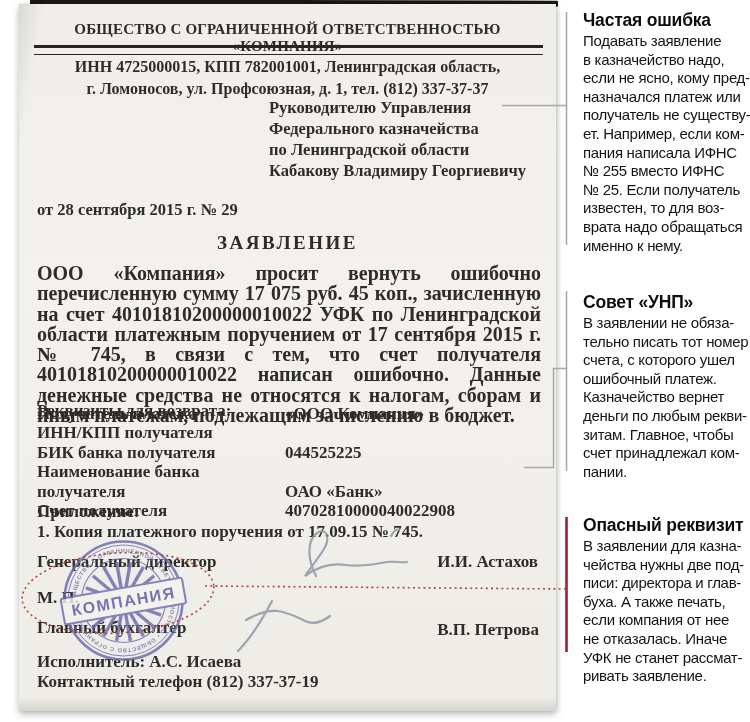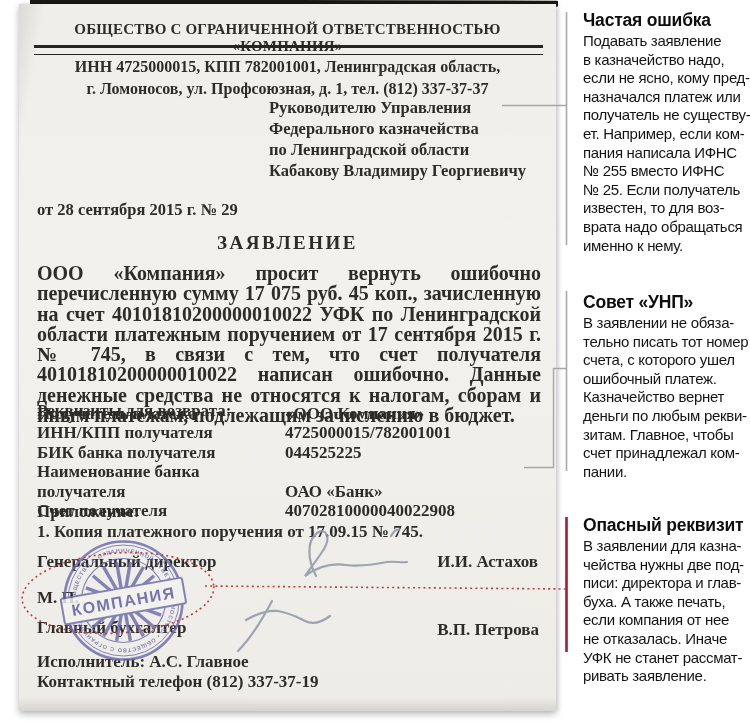--- a/index.html
+++ b/index.html
@@ -97,21 +97,20 @@
       <div class="abs req-heading">Реквизиты для возврата:</div>
       <div class="abs requisites">
 
           <div class="req-row">
             <span class="req-label">Получатель платежа</span>
             <span class="req-value">«ООО Компания»</span>
           </div>
 
           <div class="req-row">
             <span class="req-label">ИНН/КПП получателя</span>
-            <span class="req-value">4725000015/782001001</span>
           </div>
 
           <div class="req-row">
             <span class="req-label">БИК банка получателя</span>
             <span class="req-value">044525225</span>
           </div>
 
           <div class="req-row">
             <span class="req-label">Наименование банка получателя</span>
             <span class="req-value">ОАО «Банк»</span>
@@ -124,21 +123,21 @@
         </div>
 
       <div class="abs attach-h">Приложение:</div>
       <div class="abs attach-item">1. Копия платежного поручения от 17.09.15 № 745.</div>
 
       <div class="abs role1">Генеральный директор</div>
       <div class="abs name1">И.И. Астахов</div>
       <div class="abs mp">М. П.</div>
       <div class="abs role2">Главный бухгалтер</div>
       <div class="abs name2">В.П. Петрова</div>
-      <div class="abs executor">Исполнитель: А.С. Главное</div>
+      <div class="abs executor">Исполнитель: А.С. Исаева</div>
       <div class="abs phone">Контактный телефон (812) 337-37-19</div>
     </div>
   </div>
 
   <svg class="overlay" width="750" height="722">
     <path class="sig" d="M316,576 C308,561 306,541 317,533 C326,527 331,537 324,549 C317,560 309,570 305,576 C317,567 332,563 346,565 C362,567 377,564 387,562 C395,561 401,563 407,562"></path>
     <path class="sig" d="M391,536 C394,531 397,529 399,530"></path>
     <path class="sig" d="M272,601 C262,620 250,639 238,651 M246,620 C258,613 268,610 278,611 C290,613 297,617 305,621 C313,625 322,622 330,616"></path>
   </svg>
 

